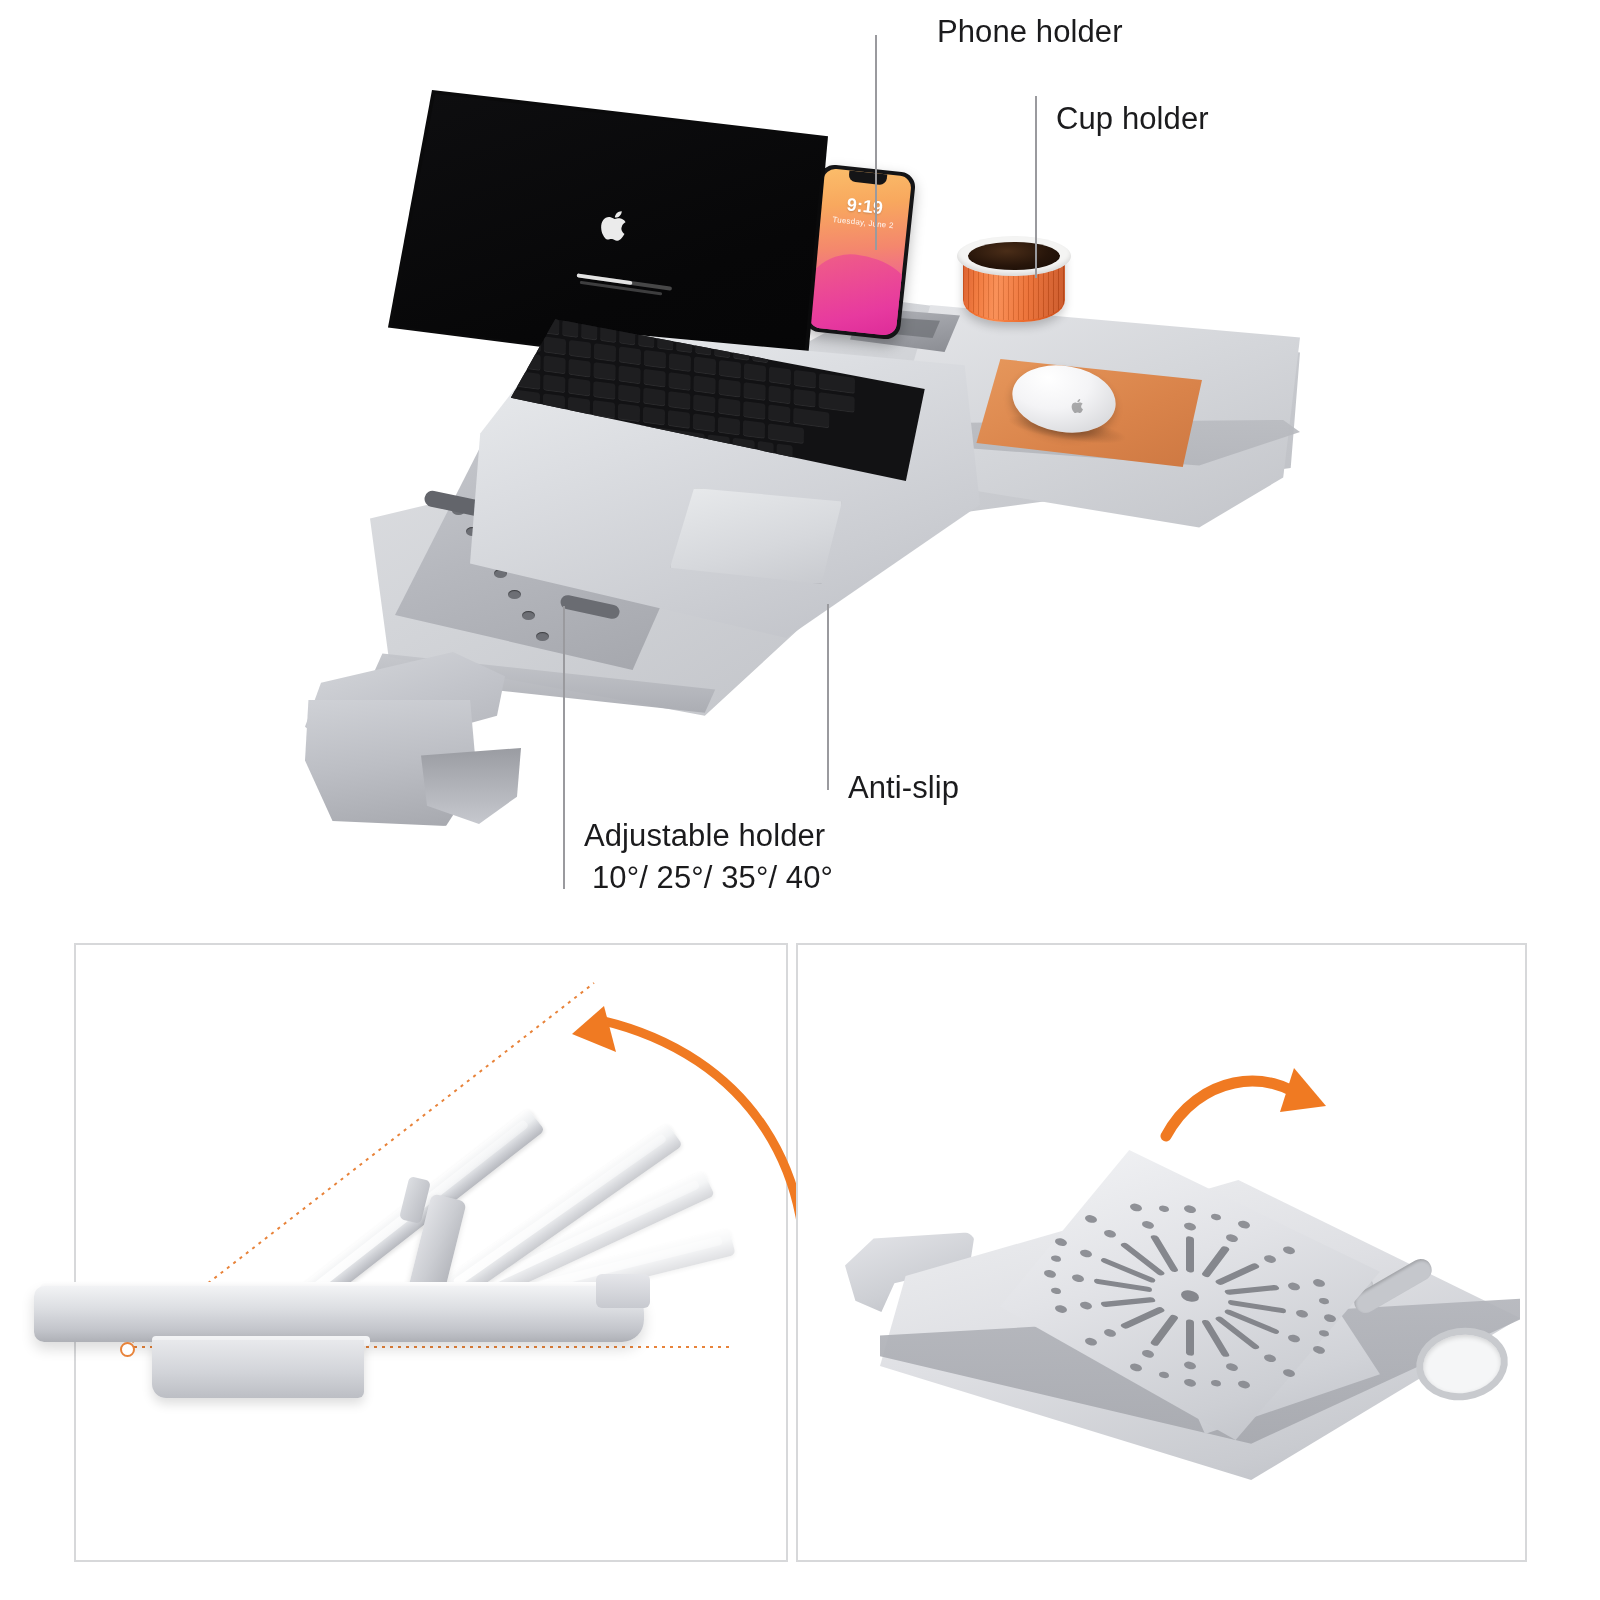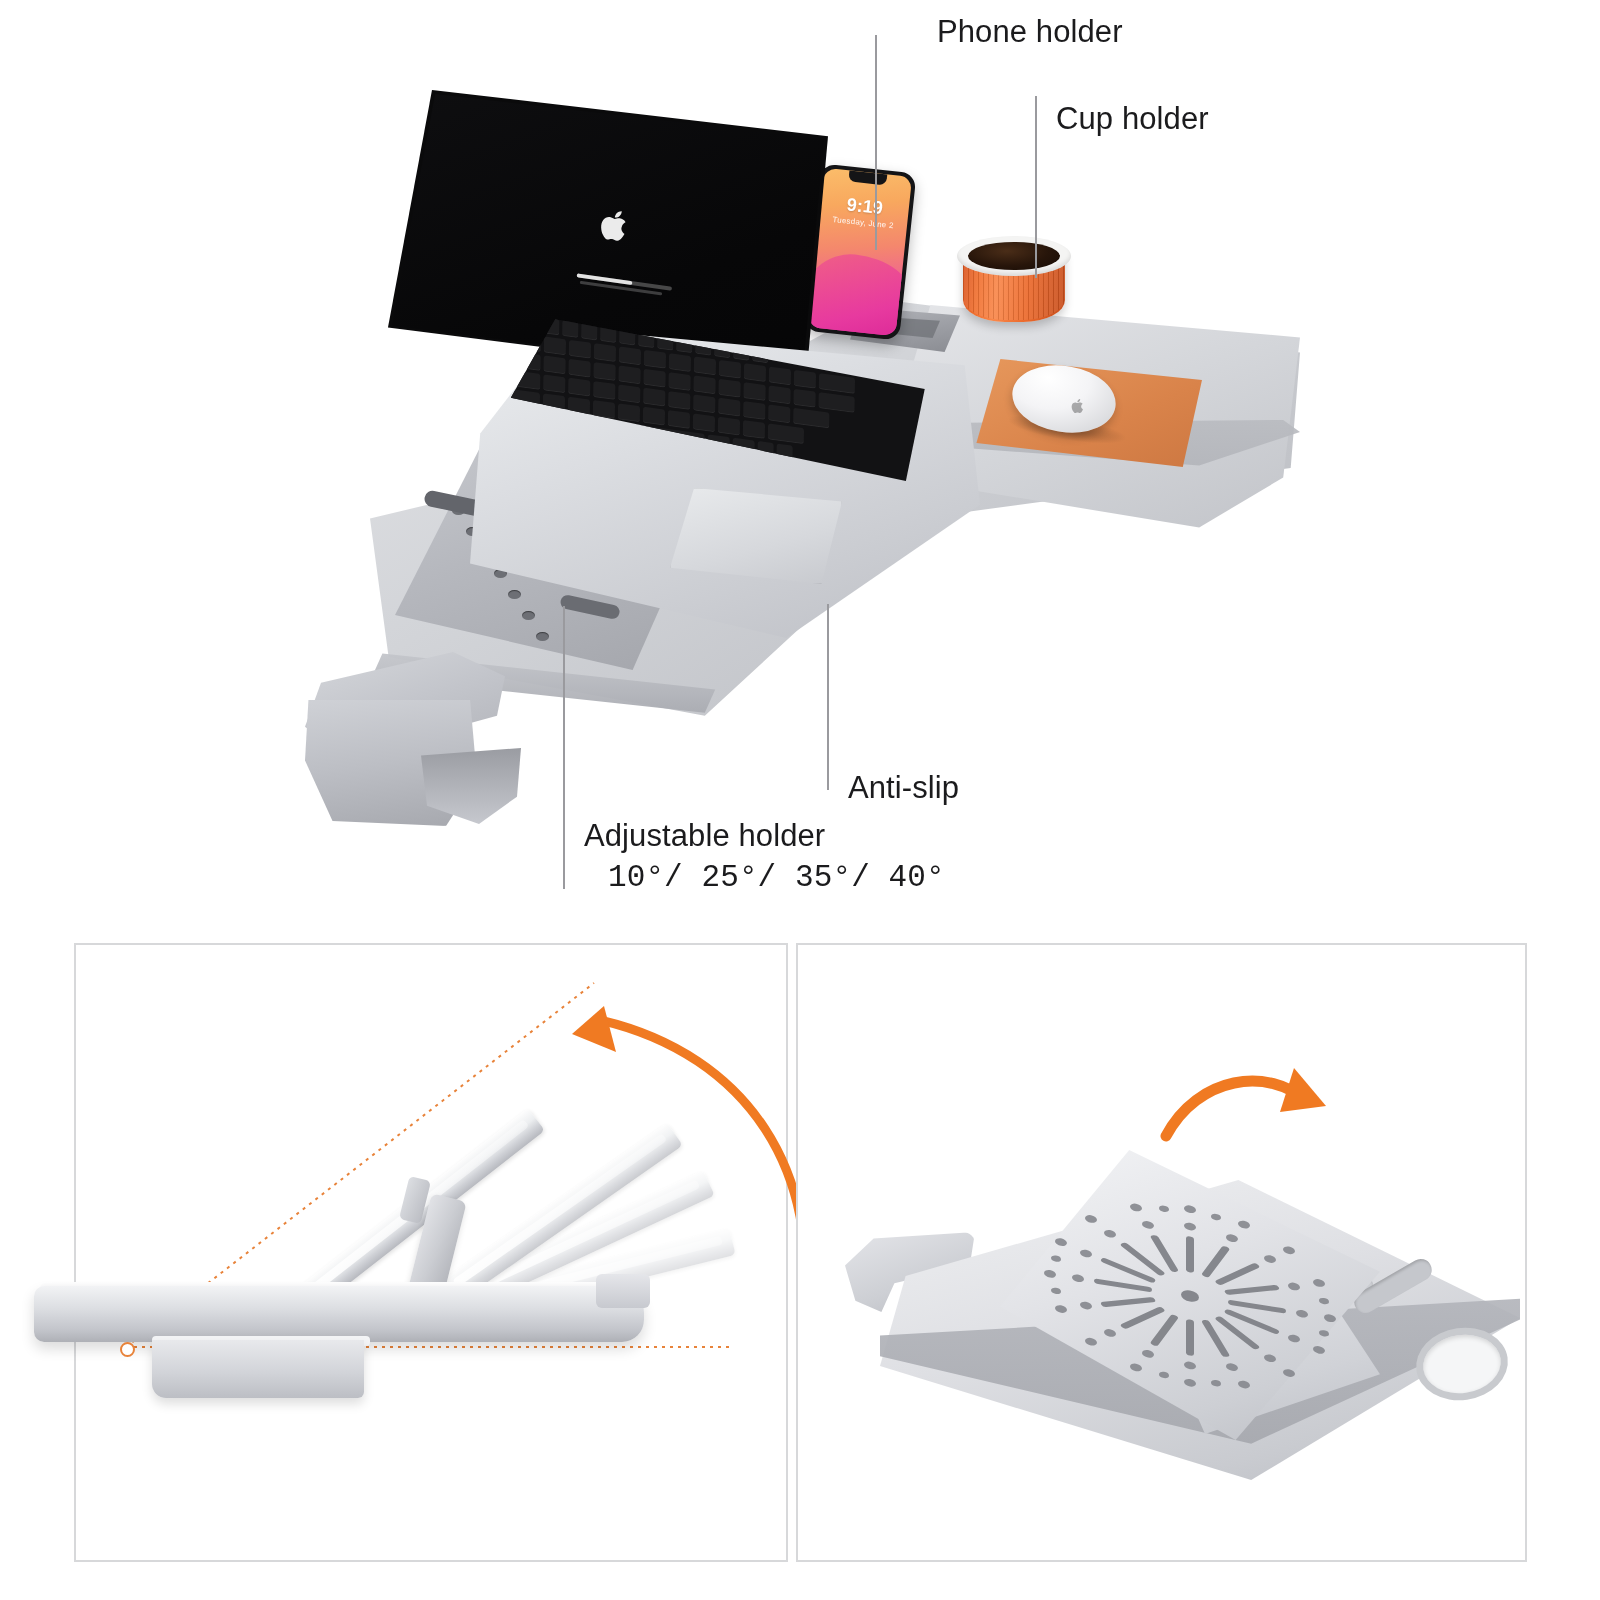--- a/index.html
+++ b/index.html
@@ -579,21 +579,21 @@
     <div class="leader" style="left:827px;top:604px;height:186px;"></div>
     <div class="leader" style="left:563px;top:606px;height:283px;"></div>
 
     <div class="callout-label" style="left:896px;top:12px;margin-left:41px;">Phone holder</div>
 
     <div class="callout-label" style="left:1056px;top:99px;">Cup holder</div>
 
     <div class="callout-label" style="left:848px;top:768px;">Anti-slip</div>
 
     <div class="callout-label" style="left:584px;top:816px;">Adjustable holder</div>
-    <div class="callout-label" style="left:608px;top:858px;font-family:Liberation Mono, monospace;">10°/ 25°/ 35°/ 40°</div>
+    <div class="callout-label" style="left:592px;top:858px;">10°/ 25°/ 35°/ 40°</div>
   </div>
 
   <div class="panel" id="panel-left"></div>
 
   <div>
 
     <svg style="position:absolute;left:74px;top:943px;width:714px;height:619px;">
       <line x1="52" y1="404" x2="660" y2="404" stroke="#e8833a" stroke-width="2" stroke-dasharray="3 5"></line>
       <line x1="52" y1="404" x2="520" y2="40" stroke="#e8833a" stroke-width="2" stroke-dasharray="3 5"></line>
     </svg>

